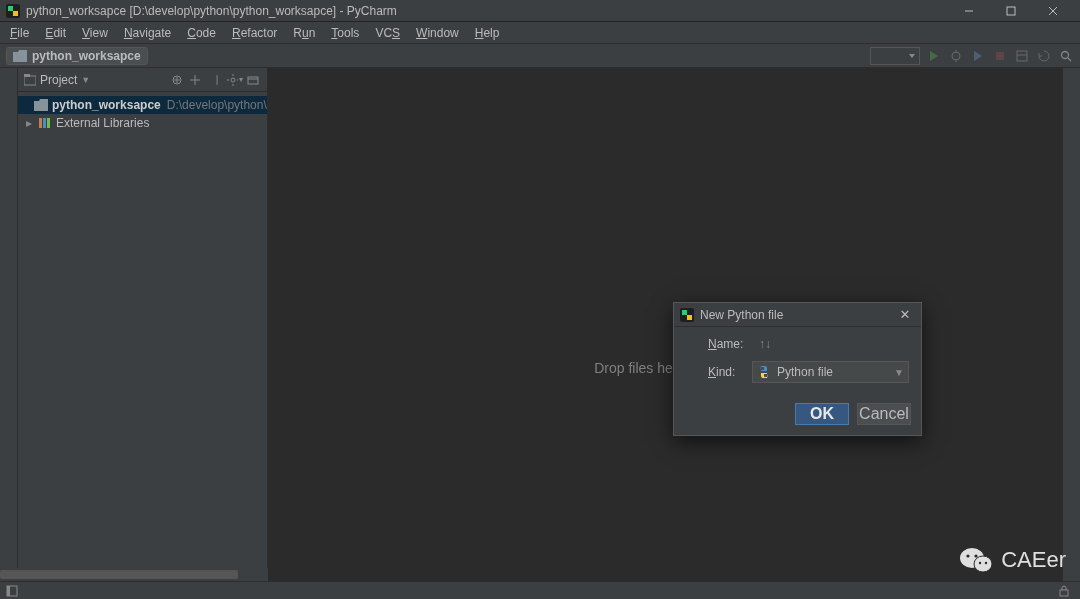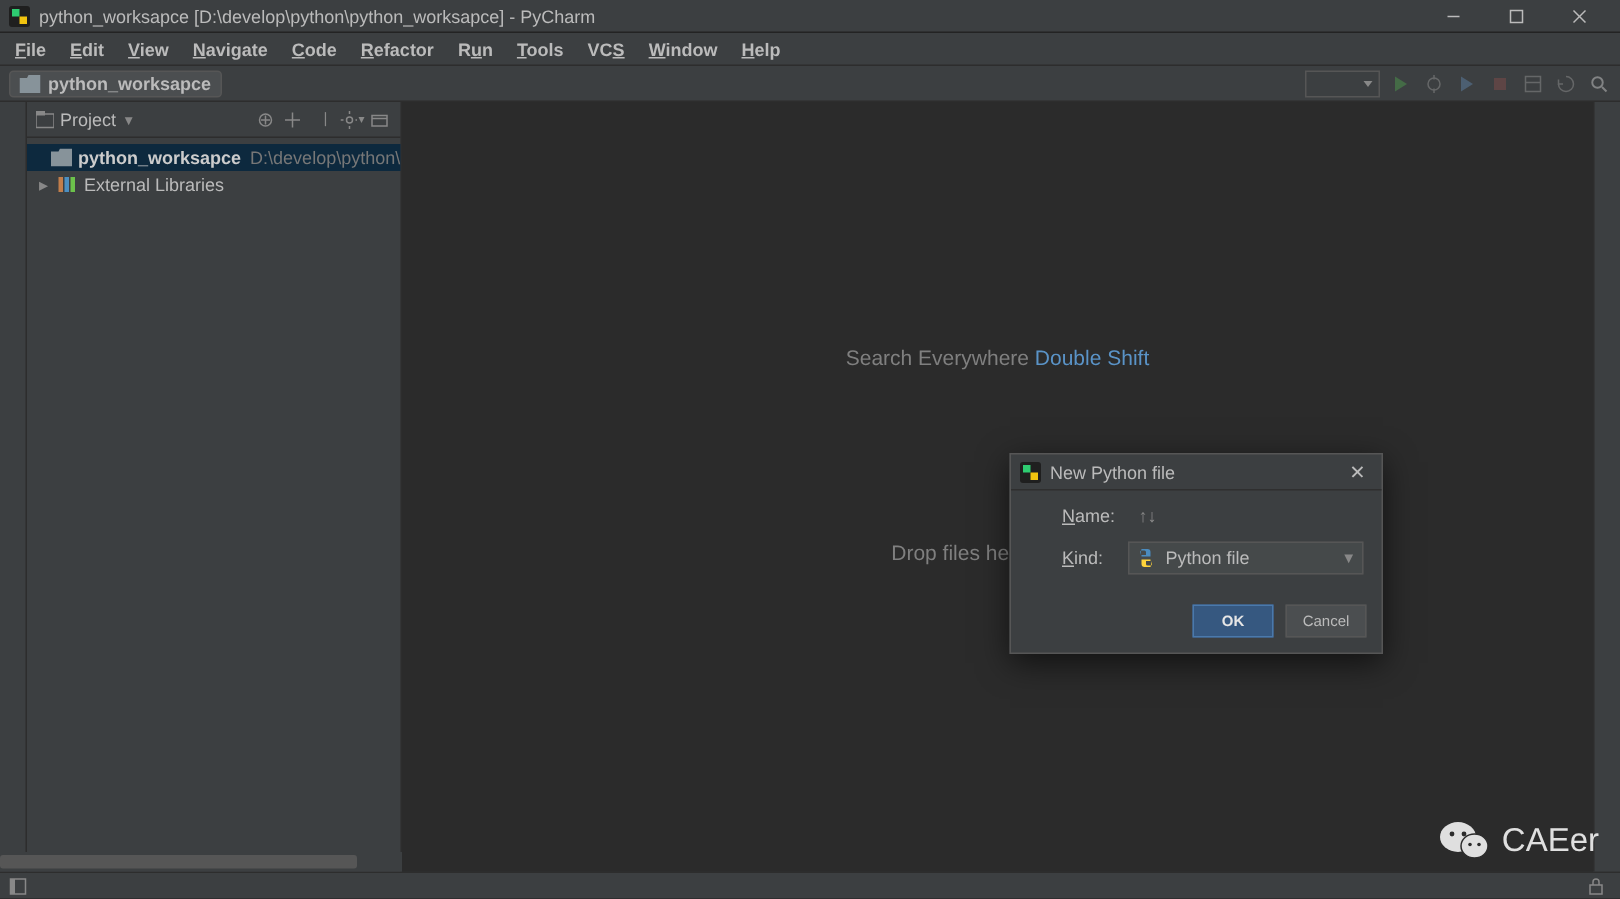--- a/index.html
+++ b/index.html
@@ -5,21 +5,21 @@
   * { box-sizing: border-box; margin: 0; padding: 0; font-family: "Segoe UI", Arial, sans-serif; }
   body { width: 1080px; height: 599px; background: #2b2b2b; overflow: hidden; position: relative; }
 
   
   .titlebar { height: 22px; background: #3c3f41; display: flex; align-items: center; padding: 0 6px; color: #bbbbbb; font-size: 12px; border-bottom: 1px solid #232323; }
   .titlebar .icon { width: 14px; height: 14px; margin-right: 6px; display:inline-flex; align-items:center; justify-content:center;}
   .titlebar .spacer { flex: 1; }
   .titlebar .winbtn { width: 42px; height: 22px; display:flex; align-items:center; justify-content:center; color:#bbbbbb; cursor:default;}
 
   
-  .menubar { height: 22px; background: #3c3f41; display:flex; align-items:center; padding: 0 2px; color:#bbbbbb; font-size:12px; border-bottom:1px solid #2d2d2d;font-weight:bold;}
+  .menubar { height: 22px; background: #3c3f41; display:flex; align-items:center; padding: 0 2px; color:#bbbbbb; font-size:12px; border-bottom:1px solid #2d2d2d;}
   .menubar .menu { padding:0 8px; line-height:22px; cursor:default;}
   .menubar .menu u { text-decoration: underline; }
 
   
   .navbar { height: 24px; background:#3c3f41; display:flex; align-items:center; padding:0 6px; border-bottom:1px solid #2d2d2d;}
   .navbar .crumb { display:flex; align-items:center; color:#bbbbbb; font-size:12px; padding:1px 6px; background:#4b4e50; border:1px solid #565656; border-radius:3px;}
   .navbar .folder-icon { width:14px; height:12px; margin-right:5px; display:inline-block;}
   .navbar .spacer { flex:1;}
   .navbar .right { display:flex; align-items:center; gap:6px;}
   .navbar .combo { width:50px; height:18px; border:1px solid #565656; background:#3c3f41; display:flex; align-items:center; justify-content:flex-end; padding-right:3px;}
@@ -69,21 +69,21 @@
   .dialog .form-row { display:flex; align-items:center; margin-bottom:10px;}
   .dialog .lbl { width:44px; font-size:12px; color:#bbbbbb;margin-left:22px;}
   .dialog .lbl u { text-decoration: underline;}
   .dialog input.txt { flex:1; height:22px; background:#45494a; border:1px solid #5a93c7; color:#bbbbbb; font-size:12px; padding:0 6px; outline:none;}
   .dialog .arrows { width:18px; text-align:center; font-size:12px; color:#888; margin-left:4px;}
   .dialog .combo2 { flex:1; height:22px; background:#45494a; border:1px solid #565656; display:flex; align-items:center; color:#bbbbbb; font-size:12px; padding:0 4px;}
   .dialog .combo2 .py { width:14px; height:14px; margin-right:6px; display:inline-flex;}
   .dialog .combo2 .sp { flex:1;}
   .dialog .combo2 .dd { color:#888; font-size:10px;}
   .dialog .footer { display:flex; justify-content:flex-end; gap:8px; padding:6px 10px 10px 10px;}
-  .dialog .btn { min-width:54px; height:22px; font-size:10px; color:#bbbbbb; display:flex; align-items:center; justify-content:center; border:1px solid #565656; background:#4b4e50; cursor:default;}
+  .dialog .btn { min-width:54px; height:22px; font-size:16px; color:#bbbbbb; display:flex; align-items:center; justify-content:center; border:1px solid #565656; background:#4b4e50; cursor:default;}
   .dialog .btn.primary { background:#365880; border-color:#4a79ab; color:#e6e6e6; font-weight:bold;}
 
   
   .watermark { position:absolute; right:14px; bottom:24px; display:flex; align-items:center; gap:8px; color:#e9e9e9; font-size:22px; font-weight:500; opacity:0.95;}
   .watermark .bubble { position:relative; width:34px; height:30px;}
 
   svg { display:block; }
 </style>
 </head>
 <body>
@@ -257,23 +257,20 @@
               <rect x="5" y="1" width="3" height="10" fill="#4b8fc2"></rect>
               <rect x="9" y="1" width="3" height="10" fill="#6cc24b"></rect>
             </svg>
           </span>
         <span>External Libraries</span>
       </div>
     </div>
   </div>
 
   <div class="editor">
-    <div class="hint">
-      <span>Search Everywhere  </span><span class="kb">Double Shift</span>
-    </div>
     <div class="hint2">Drop files here to open</div>
 
     <div class="dialog">
       <div class="dlg-title">
         <span style="width:14px;height:14px;margin-right:6px;display:inline-flex;">
           <svg width="14" height="14">
               <rect width="14" height="14" rx="2" fill="#1f1f1f"></rect>
               <rect x="2" y="2" width="5" height="5" fill="#2ecc71"></rect>
               <rect x="7" y="7" width="5" height="5" fill="#f1c40f"></rect>
             </svg>

